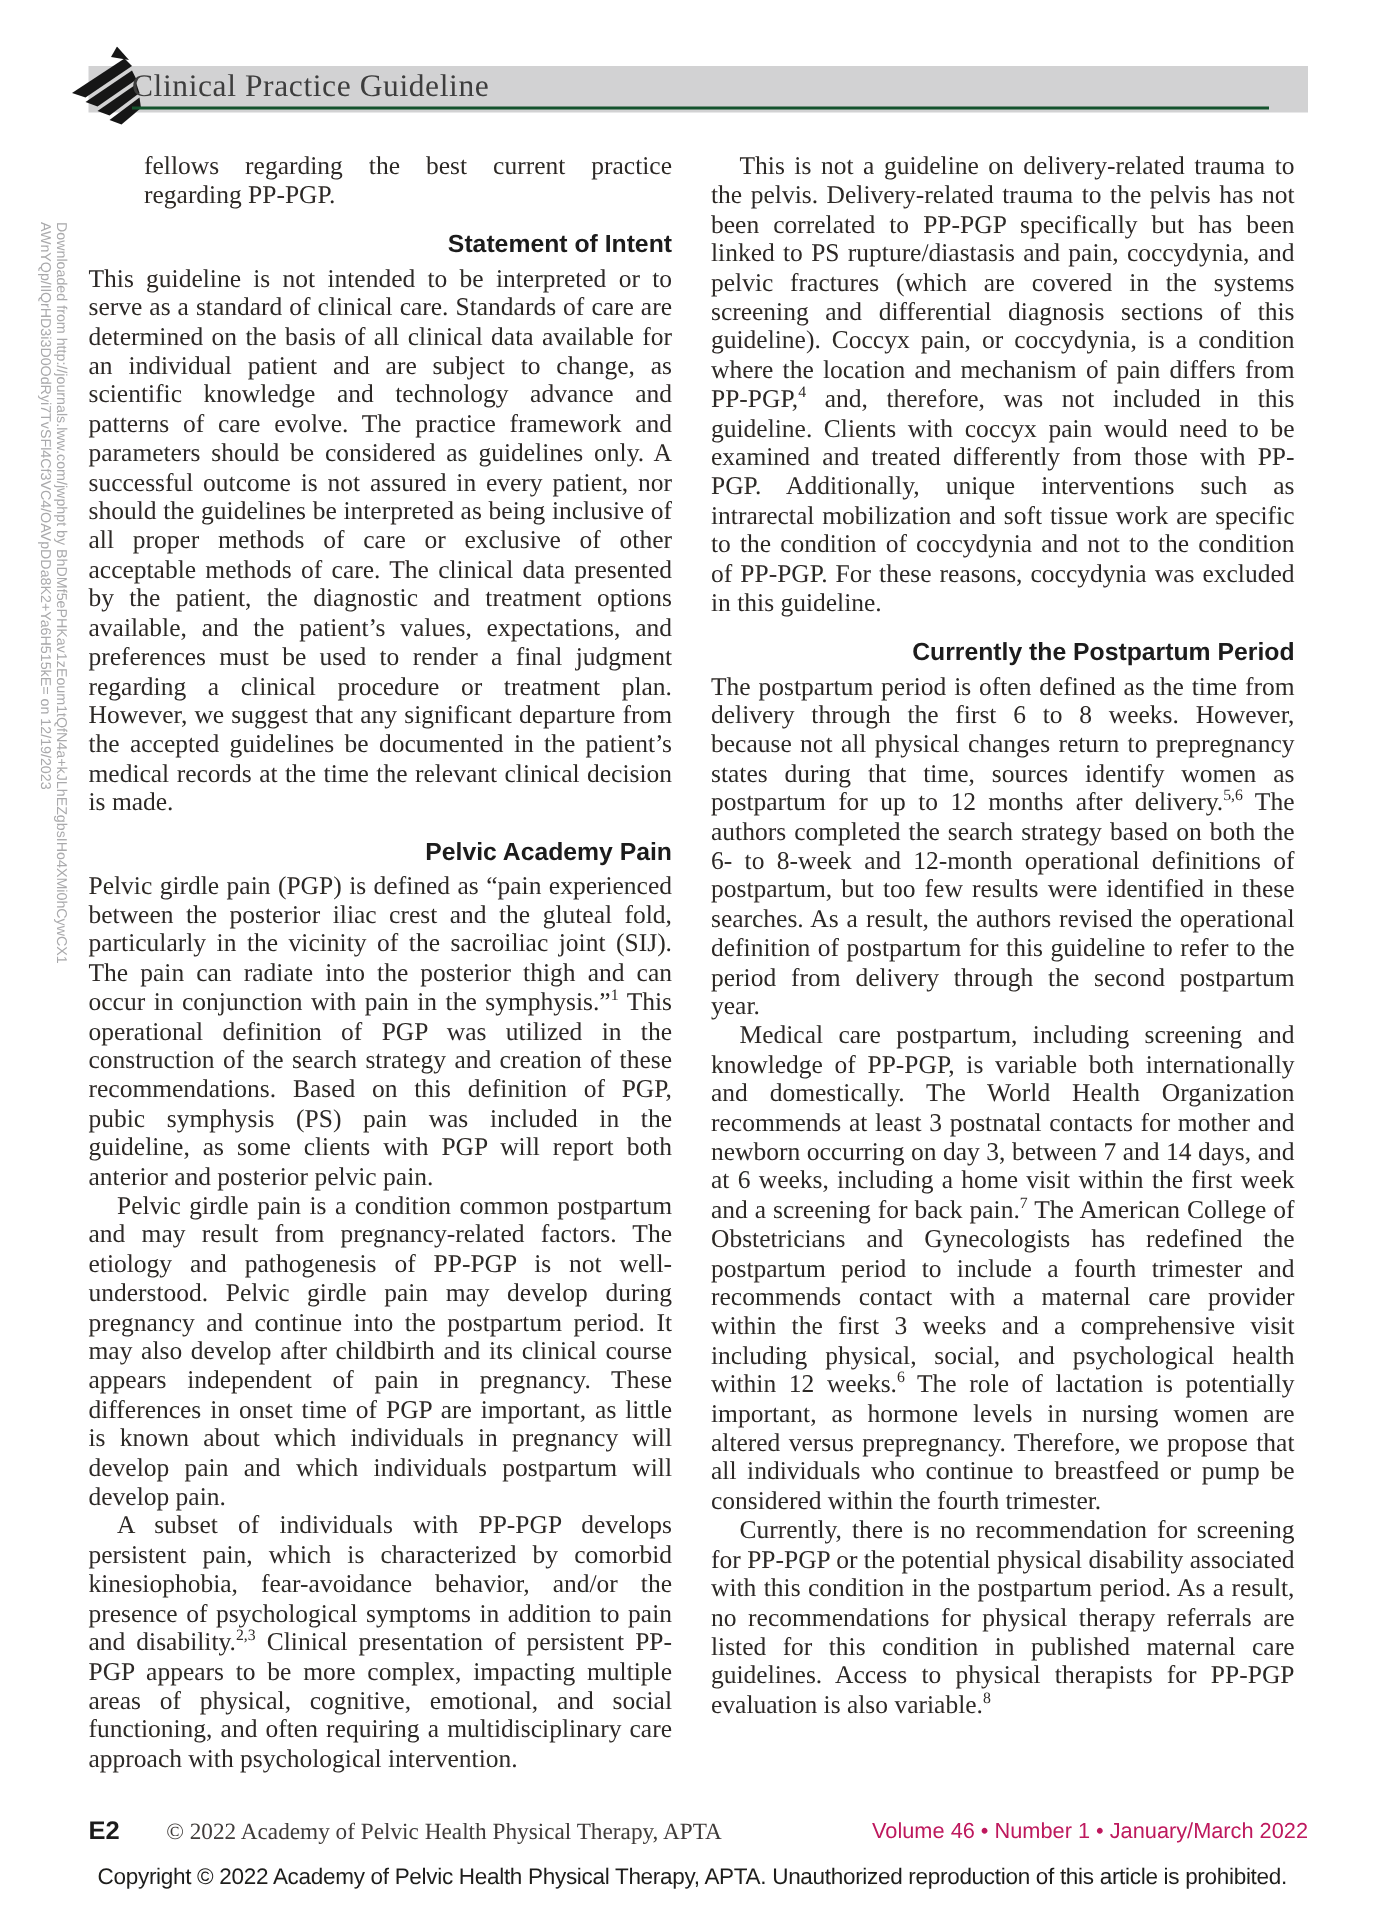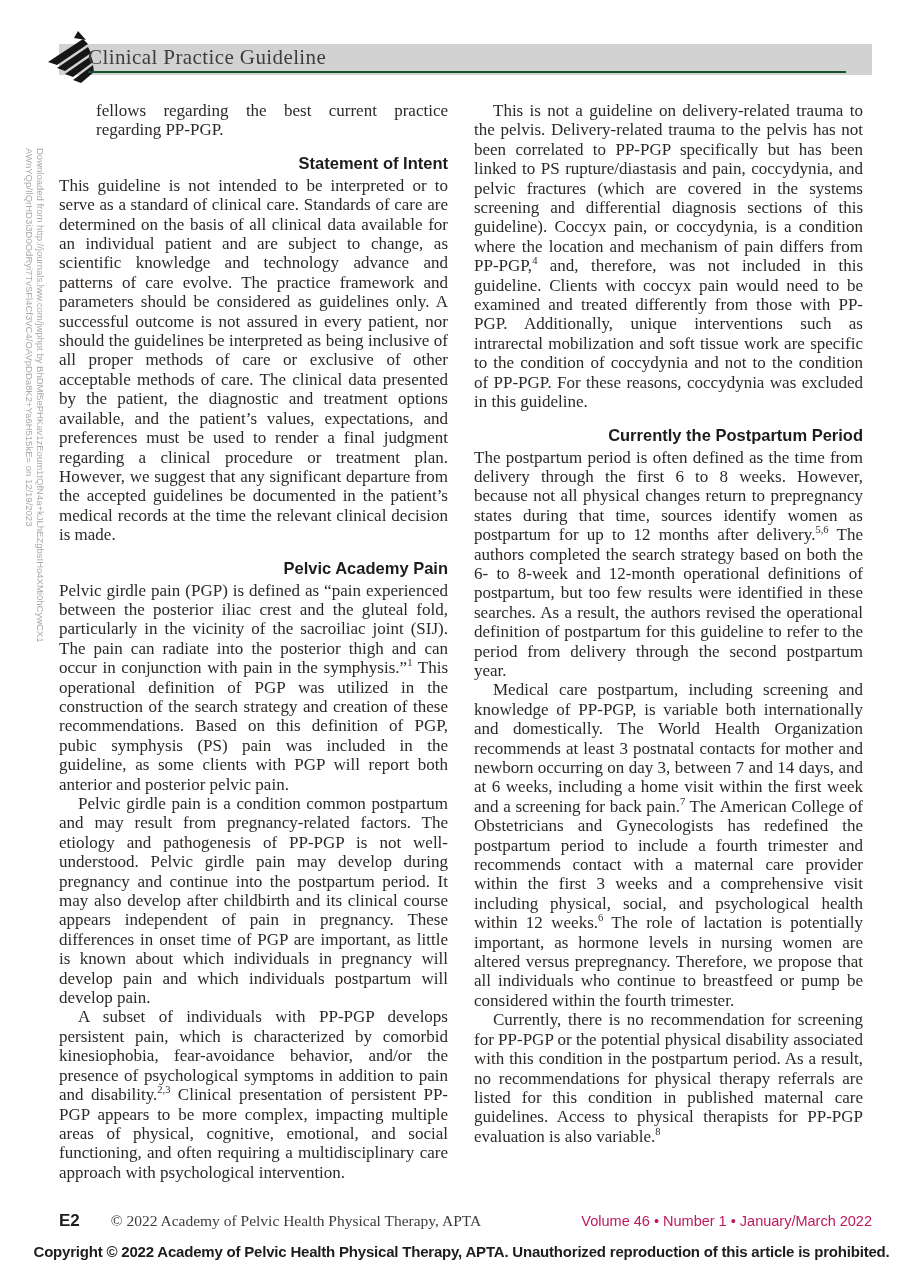--- a/index.html
+++ b/index.html
@@ -101,21 +101,21 @@
     font-family: "Liberation Sans", sans-serif;
     font-size: 14.5px;
     color: #be185d;
   }
   .copyright-notice {
     position: absolute;
     left: 0; top: 1243px;
     width: 100%;
     text-align: center;
     font-family: "Liberation Sans", sans-serif;
-    font-weight: bold;
+    font-weight: normal;
     font-size: 15px;
     letter-spacing: -0.2px;
     color: #1d1d1b;
   }
 </style>
 </head>
 <body>
 
 <div class="page">
 

